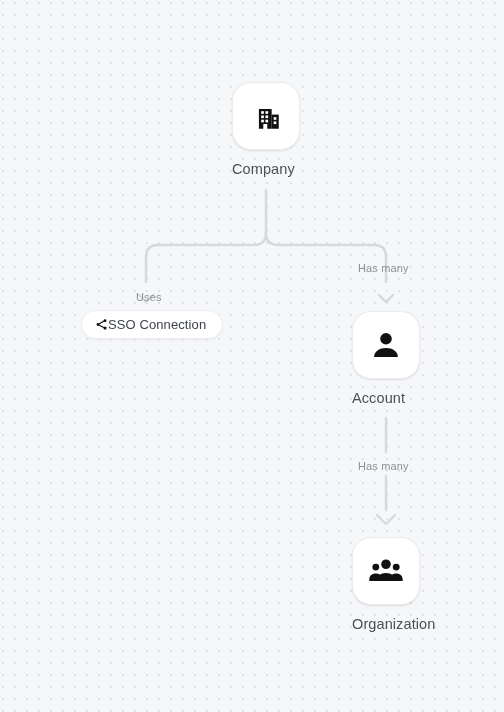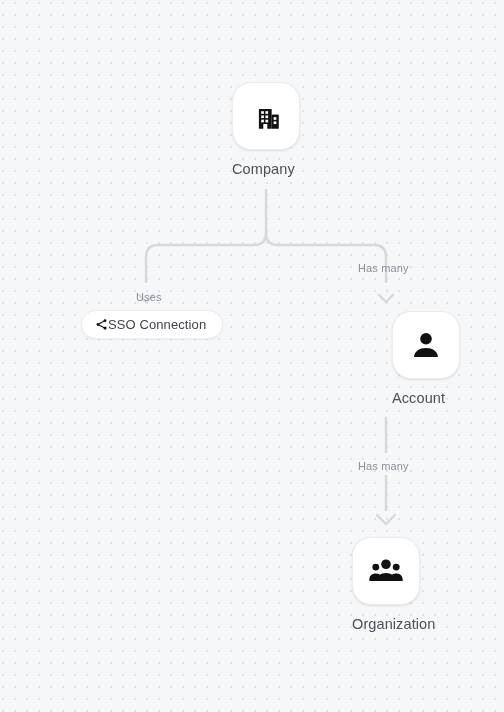--- a/index.html
+++ b/index.html
@@ -57,21 +57,21 @@
   .node-label {
     margin-top: 11px;
     font-size: 14.5px;
     line-height: 17px;
     color: #4b5159;
     white-space: nowrap;
     letter-spacing: 0.1px;
   }
 
   #node-company { left: 232px; top: 82px; }
-  #node-account { left: 352px; top: 311px; margin-left: 40px; }
+  #node-account { left: 352px; top: 311px; }
   #node-organization { left: 352px; top: 537px; }
 
   
   .pill {
     position: absolute;
     left: 81px;
     top: 310px;
     height: 29px;
     display: flex;
     align-items: center;

